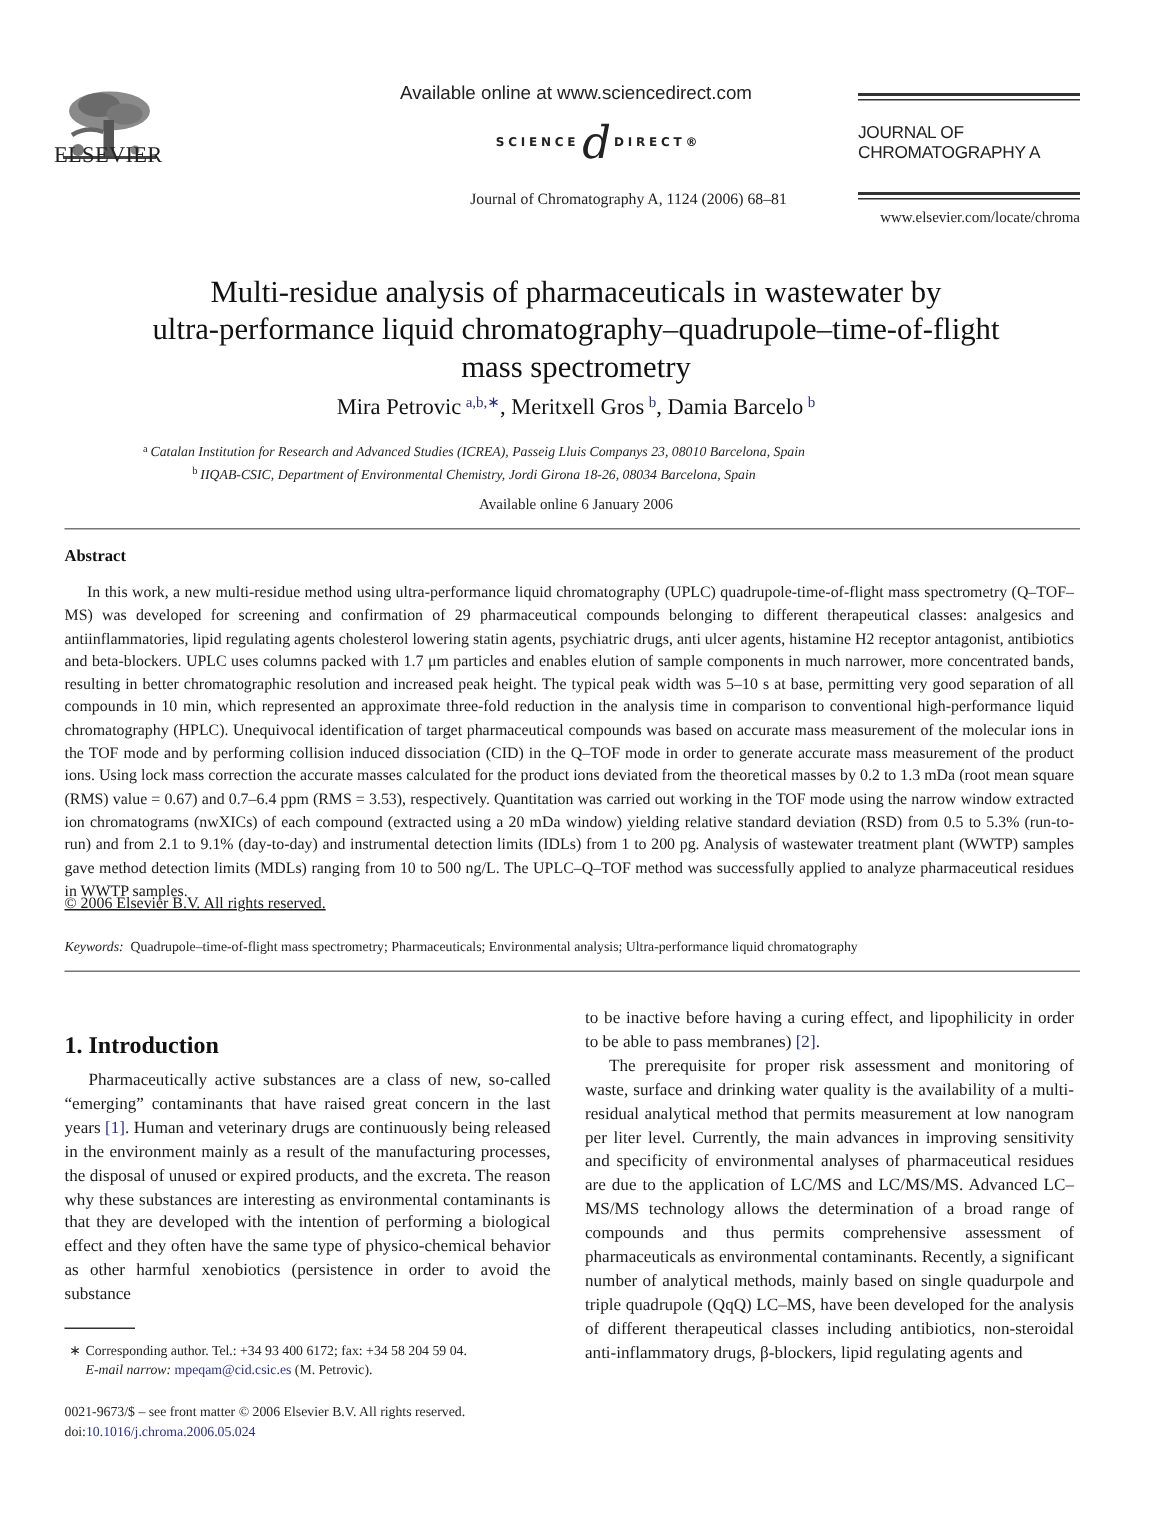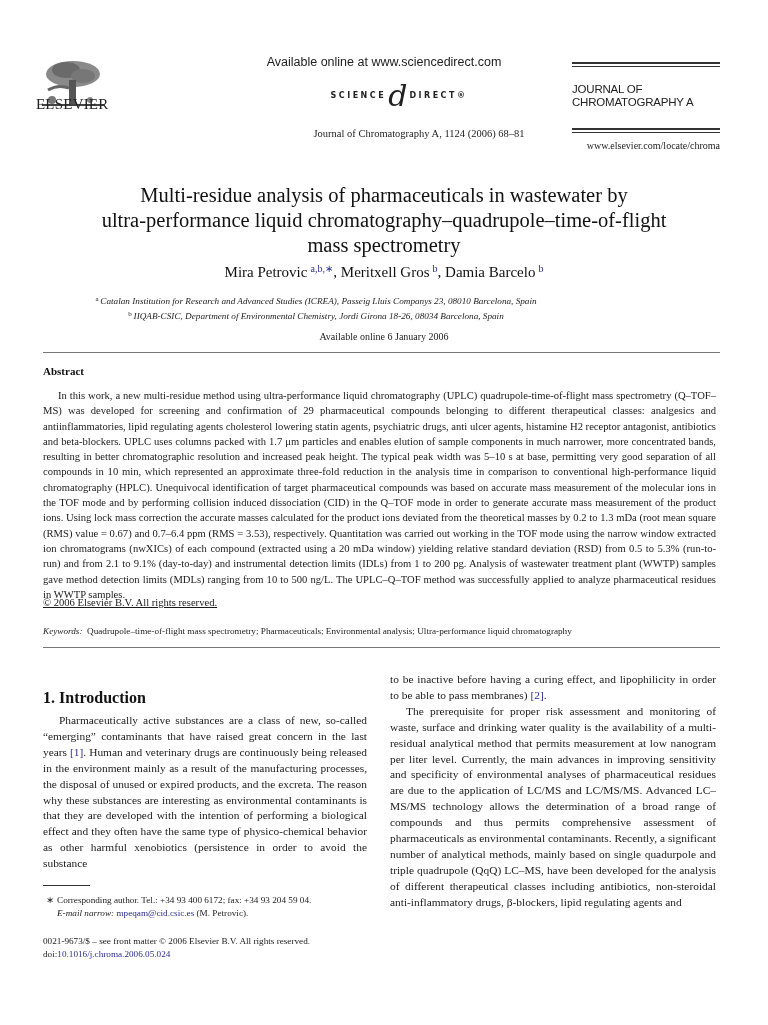--- a/index.html
+++ b/index.html
@@ -112,20 +112,20 @@
   <p><span>Pharmaceutically active substances are a class of new, so-called “emerging” contaminants that have raised great concern in the last years </span><span class="link">[1]</span><span>. Human and veterinary drugs are continuously being released in the environment mainly as a result of the manufacturing processes, the disposal of unused or expired products, and the excreta. The reason why these substances are interesting as environmental contaminants is that they are developed with the intention of performing a biological effect and they often have the same type of physico-chemical behavior as other harmful xenobiotics (persistence in order to avoid the substance</span></p>
 </div>
 
 <div class="abs col col-right">
   <p class="noind"><span>to be inactive before having a curing effect, and lipophilicity in order to be able to pass membranes) </span><span class="link">[2]</span><span>.</span></p>
   <p>The prerequisite for proper risk assessment and monitoring of waste, surface and drinking water quality is the availability of a multi-residual analytical method that permits measurement at low nanogram per liter level. Currently, the main advances in improving sensitivity and specificity of environmental analyses of pharmaceutical residues are due to the application of LC/MS and LC/MS/MS. Advanced LC–MS/MS technology allows the determination of a broad range of compounds and thus permits comprehensive assessment of pharmaceuticals as environmental contaminants. Recently, a significant number of analytical methods, mainly based on single quadurpole and triple quadrupole (QqQ) LC–MS, have been developed for the analysis of different therapeutical classes including antibiotics, non-steroidal anti-inflammatory drugs, β-blockers, lipid regulating agents and</p>
 </div>
 
 <div class="abs fn-rule"></div>
 <div class="abs footnote">
-  <div><span class="ast">∗</span><span>Corresponding author. Tel.: +34 93 400 6172; fax: +34 93 204 59 04.</span></div>
+  <div><span class="ast">∗</span><span>Corresponding author. Tel.: +34 93 400 6172; fax: +34 58 204 59 04.</span></div>
   <div class="ind"><i>E-mail narrow:</i> <span class="link">mpeqam@cid.csic.es</span><span> (M. Petrovic).</span></div>
 </div>
 
 <div class="abs front">
   <div>0021-9673/$ – see front matter © 2006 Elsevier B.V. All rights reserved.</div>
   <div><span>doi:</span><span class="link">10.1016/j.chroma.2006.05.024</span></div>
 </div>
 
 </body></html>

